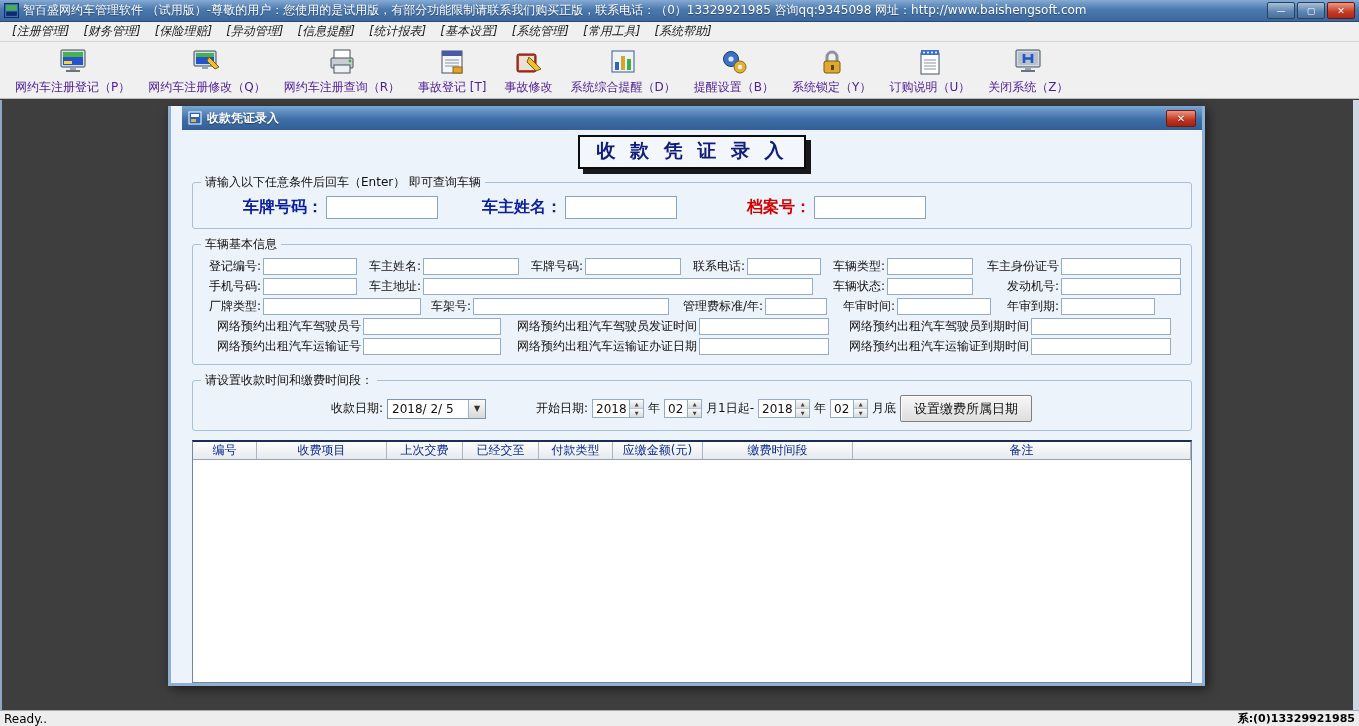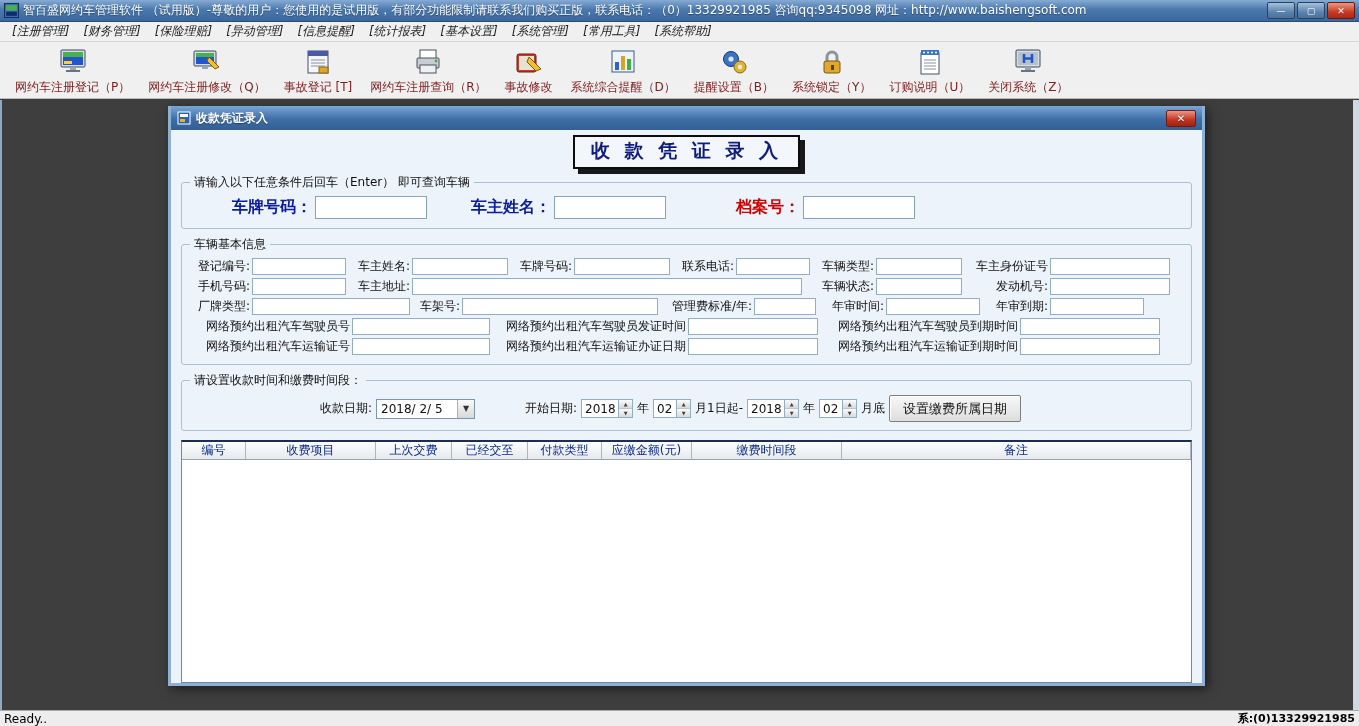--- a/index.html
+++ b/index.html
@@ -33,39 +33,39 @@
     background:#f0f0f0; border-bottom:1px solid #d6d6d6;
     display:flex; align-items:center; padding:0 6px; gap:2px; color:#1a1a1a;
   }
   .menu-item { padding:1px 6px; cursor:default;font-style:italic; }
 
   .toolbar {
     position:absolute; top:42px; left:0; right:0; height:57px;
     background:#f0f0f0; border-bottom:1px solid #bcbcbc;
     display:flex; align-items:flex-start; padding:3px 6px 0;
   }
-  .tool-item { display:flex; flex-direction:column; align-items:center; padding:1px 9px; color:#7f1d1d; }
+  .tool-item { display:flex; flex-direction:column; align-items:center; padding:1px 9px; color:#4c1d95; }
   .tool-item .ticon { height:32px; display:flex; align-items:center; justify-content:center; }
   .tool-item .tlabel { margin-top:1px; white-space:nowrap; }
 
   .workspace { position:absolute; top:100px; left:0; right:0; bottom:16px; background:#3e3e3e; border-left:2px solid #8fa8c4; border-right:6px solid #cfd8e2; }
 
   .statusbar {
     position:absolute; left:0; right:0; bottom:0; height:16px;
     background:#ededed; border-top:1px solid #aaa;
     display:flex; align-items:center; padding:0 4px; color:#000; z-index:1;
   }
   .status-right { margin-left:auto; font-weight:bold; font-size:11px; }
 
   
   .dialog {
     position:absolute; left:168px; top:106px; width:1037px; height:580px;
     background:#edf3fa; border:3px solid #8fb0d2; border-top:none;
     box-shadow:3px 3px 10px rgba(0,0,0,.55); z-index:5;
-    display:flex; flex-direction:column;
+    display:flex; flex-direction:column;padding-left:11px;
   }
   .dialog-titlebar {
     flex:0 0 24px; height:24px;
     background:linear-gradient(180deg,#79a6d6 0%,#3d6ea6 55%,#335f95 100%);
     display:flex; align-items:center; padding:0 6px; gap:5px;
     color:#fff; font-weight:bold; text-shadow:0 1px 1px rgba(0,0,0,.4);
   }
   .dialog-close {
     margin-left:auto; width:30px; height:17px; border:1px solid #731a0e; border-radius:2px;
     background:linear-gradient(#ea9884,#c23321 60%,#9e2412);
@@ -171,40 +171,40 @@
           <rect x="4" y="5" width="18" height="4" fill="#49b04f"></rect>
           <rect x="10" y="18" width="6" height="3" fill="#9aa4ae"></rect>
           <polygon points="17,9 27,19 23,21 15,13" fill="#f0c030" stroke="#7a5a10"></polygon>
         </svg>
     </span>
     <span class="tlabel">网约车注册修改（Q）</span>
   </div>
   <div class="tool-item">
     <span class="ticon">
       <svg width="30" height="28" viewBox="0 0 30 28">
+          <rect x="7" y="2" width="16" height="9" fill="#fff" stroke="#4a525c"></rect>
+          <rect x="4" y="10" width="22" height="10" rx="1" fill="#c8cdd4" stroke="#4a525c"></rect>
+          <rect x="7" y="17" width="16" height="8" fill="#eef1f4" stroke="#4a525c"></rect>
+          <circle cx="23" cy="13" r="1.4" fill="#3fae49"></circle>
+        </svg>
+    </span>
+    <span class="tlabel">网约车注册查询（R）</span>
+  </div>
+  <div class="tool-item">
+    <span class="ticon">
+      <svg width="30" height="28" viewBox="0 0 30 28">
           <rect x="5" y="3" width="20" height="22" fill="#f5f6f8" stroke="#46506a"></rect>
           <rect x="5" y="3" width="20" height="5" fill="#4a5aa8"></rect>
           <line x1="8" y1="12" x2="22" y2="12" stroke="#8a93a6"></line>
           <line x1="8" y1="15" x2="22" y2="15" stroke="#8a93a6"></line>
           <line x1="8" y1="18" x2="22" y2="18" stroke="#8a93a6"></line>
           <rect x="16" y="19" width="9" height="6" fill="#e0a32e" stroke="#8a6a14"></rect>
         </svg>
     </span>
     <span class="tlabel">事故登记 [T]</span>
-  </div>
-  <div class="tool-item">
-    <span class="ticon">
-      <svg width="30" height="28" viewBox="0 0 30 28">
-          <rect x="7" y="2" width="16" height="9" fill="#fff" stroke="#4a525c"></rect>
-          <rect x="4" y="10" width="22" height="10" rx="1" fill="#c8cdd4" stroke="#4a525c"></rect>
-          <rect x="7" y="17" width="16" height="8" fill="#eef1f4" stroke="#4a525c"></rect>
-          <circle cx="23" cy="13" r="1.4" fill="#3fae49"></circle>
-        </svg>
-    </span>
-    <span class="tlabel">网约车注册查询（R）</span>
   </div>
   <div class="tool-item">
     <span class="ticon">
       <svg width="30" height="28" viewBox="0 0 30 28">
           <rect x="3" y="6" width="19" height="18" rx="2" fill="#c23b2e" stroke="#6e1a12"></rect>
           <rect x="5" y="8" width="15" height="14" fill="#e8e2d2"></rect>
           <polygon points="15,9 27,21 22,23 13,14" fill="#f0c030" stroke="#7a5a10"></polygon>
         </svg>
     </span>
     <span class="tlabel">事故修改</span>

